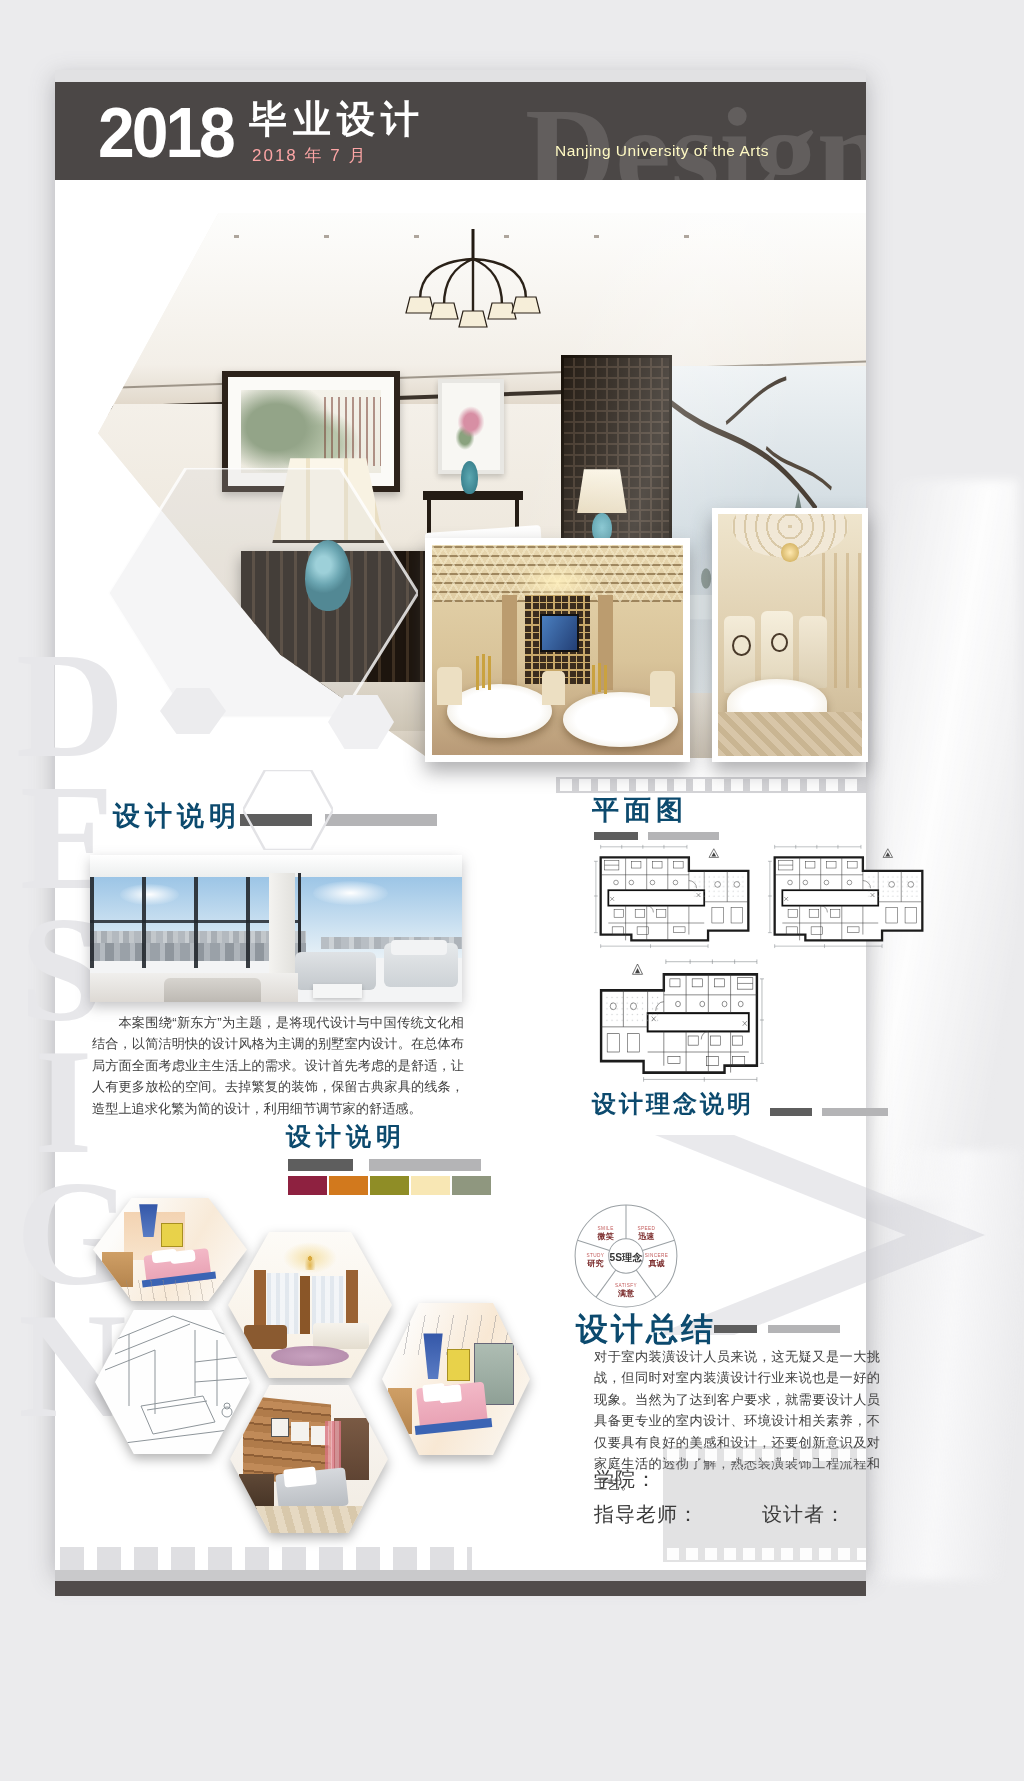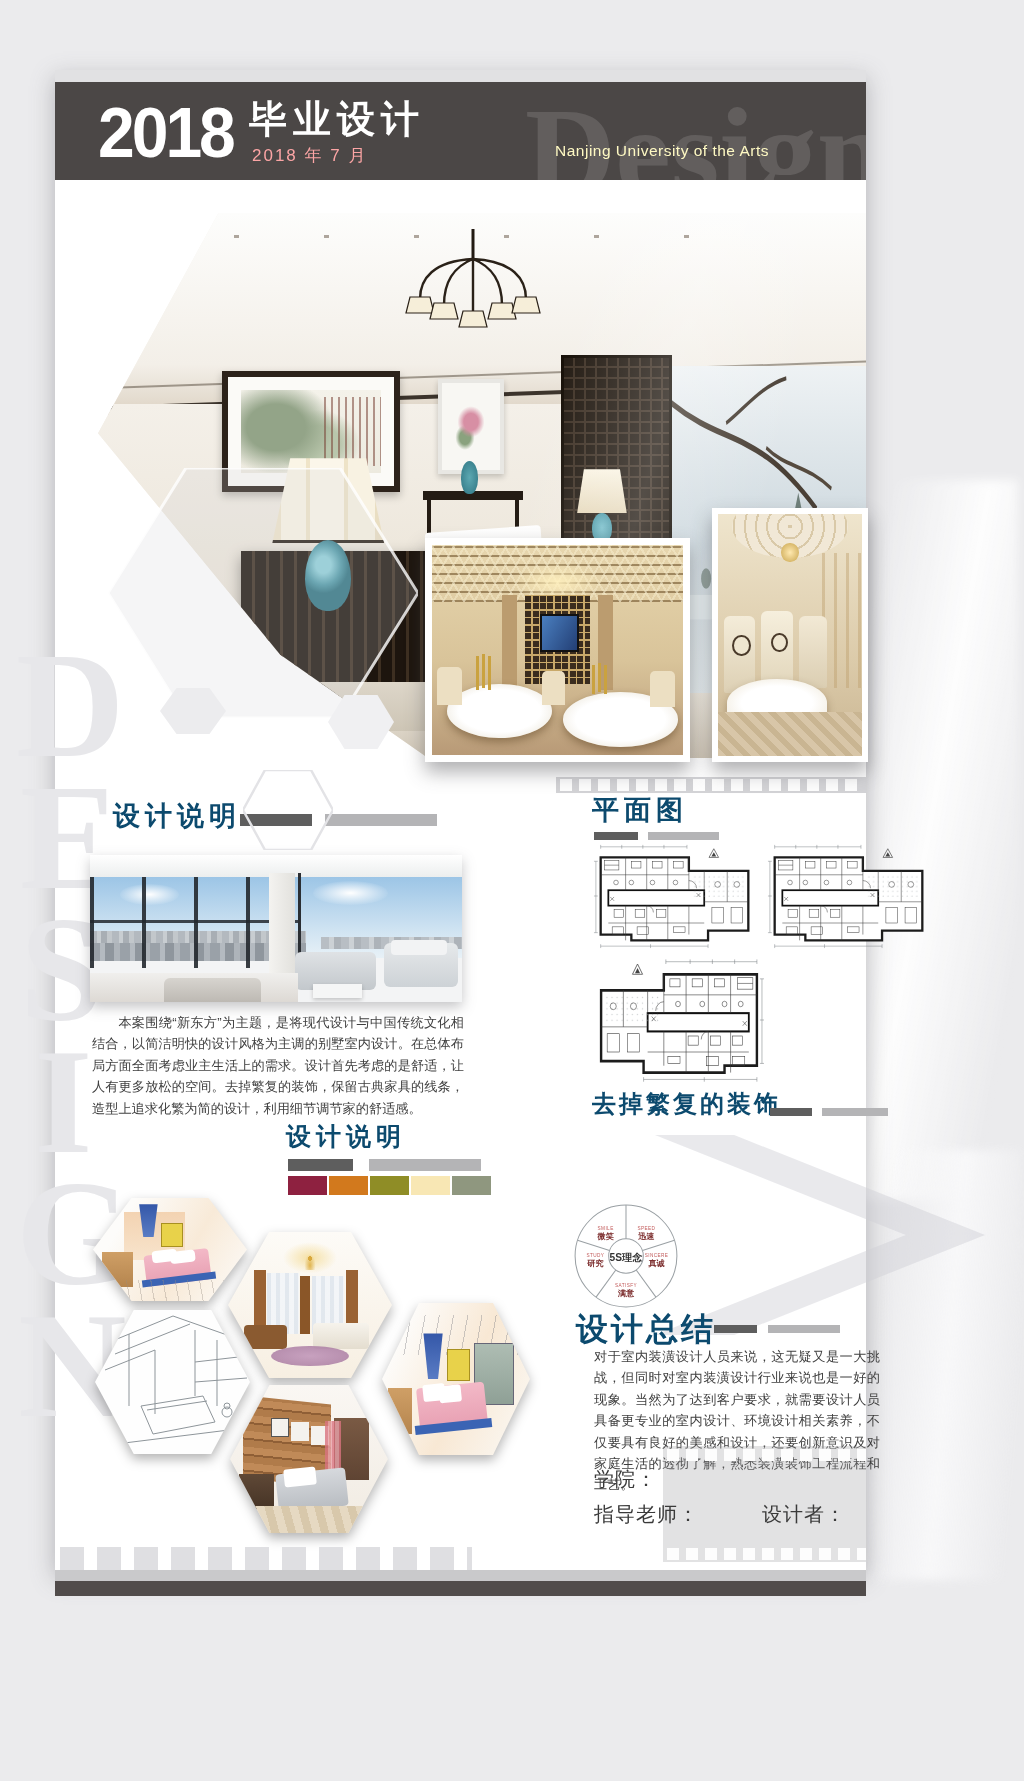--- a/index.html
+++ b/index.html
@@ -364,21 +364,21 @@
   <svg class="abs z2" style="left:593px;top:842px;" width="163" height="108" viewBox="0 0 170 112" preserveAspectRatio="none">
       <use href="#fplan"></use>
     </svg>
   <svg class="abs z2" style="left:767px;top:842px;" width="163" height="108" viewBox="0 0 170 112" preserveAspectRatio="none">
       <use href="#fplan"></use>
     </svg>
   <svg class="abs z2" style="left:593px;top:956px;transform:scaleX(-1);" width="172" height="128" viewBox="0 0 170 112" preserveAspectRatio="none">
       <use href="#fplan"></use>
     </svg>
 
-  <div class="abs heading z2" style="left:592px;top:1088px;font-size:24px;letter-spacing:3px;">去掉繁复的装饰</div>
+  <div class="abs heading z2" style="left:592px;top:1088px;font-size:24px;letter-spacing:3px;">设计理念说明</div>
   <div class="abs z2 dkbar" style="left:770px;top:1108px;width:42px;height:8px;"></div>
   <div class="abs z2 ltbar" style="left:822px;top:1108px;width:66px;height:8px;"></div>
 
   <div class="abs z1" style="left:655px;top:1135px;width:330px;height:200px;opacity:.45;background:#cfcfd4;clip-path:polygon(0 0,24% 0,100% 50%,24% 100%,0 100%,76% 50%);"></div>
 
   <svg class="abs z2" style="left:570px;top:1200px;" width="112" height="112" viewBox="0 0 110 110">
     <circle cx="55" cy="55" r="50" fill="rgba(255,255,255,.85)" stroke="#9aa0a4" stroke-width="1"></circle>
     <circle cx="55" cy="55" r="17" fill="#fff" stroke="#9aa0a4" stroke-width="1"></circle>
     <g stroke="#9aa0a4" stroke-width="1">
       <line x1="55" y1="38" x2="55" y2="5"></line>

